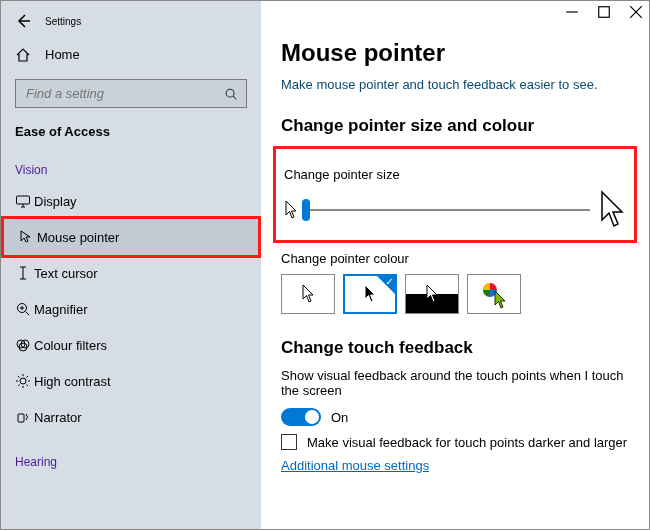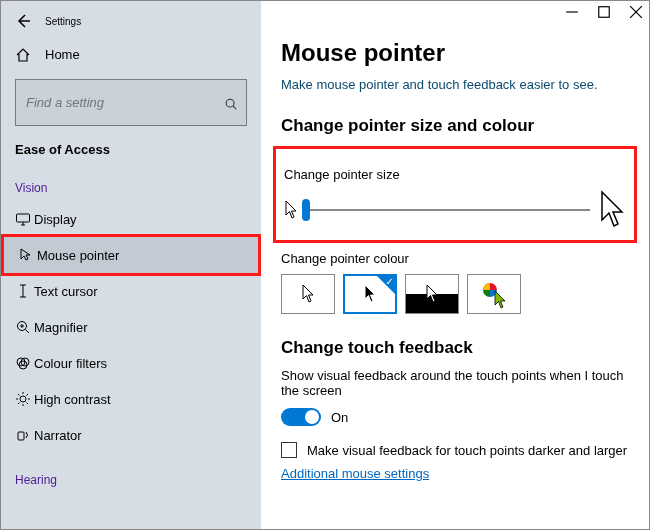--- a/index.html
+++ b/index.html
@@ -34,22 +34,22 @@
     gap: 14px;
     padding: 8px 14px;
   }
   .nav-icon { width: 16px; height: 16px; display: flex; align-items: center; justify-content: center; }
   .nav-label { font-size: 13px; }
   .search-box {
     margin: 8px 14px;
     border: 1px solid #7a7a7a;
     background: #c9d1d9;
     display: flex;
-    align-items: flex-end;
-    padding: 14px 8px;
+    align-items: center;
+    padding: 5px 8px;
   }
   .search-box input {
     flex: 1;
     border: none;
     background: transparent;
     outline: none;
     font-size: 13px;
     font-style: italic;
     color: #444;
   }
@@ -156,21 +156,21 @@
     background: #0078d4;
     position: relative;
   }
   .toggle-knob {
     position: absolute;
     right: 2px; top: 2px;
     width: 14px; height: 14px;
     background: #fff;
     border-radius: 50%;
   }
-  .check-row { display: flex; align-items: center; gap: 10px; margin-top: 16px; font-size: 13px; }
+  .check-row { display: flex; align-items: center; gap: 10px; margin-top: 8px; font-size: 13px; }
   .checkbox { width: 16px; height: 16px; border: 1px solid #333; }
   .link { color: #0067c0; font-size: 13px; margin-top: 8px; display:inline-block; }
   svg { display:block; }
 </style>
 </head>
 <body>
 
 <div class="app">
   <div class="sidebar">
     <div class="header-row">

